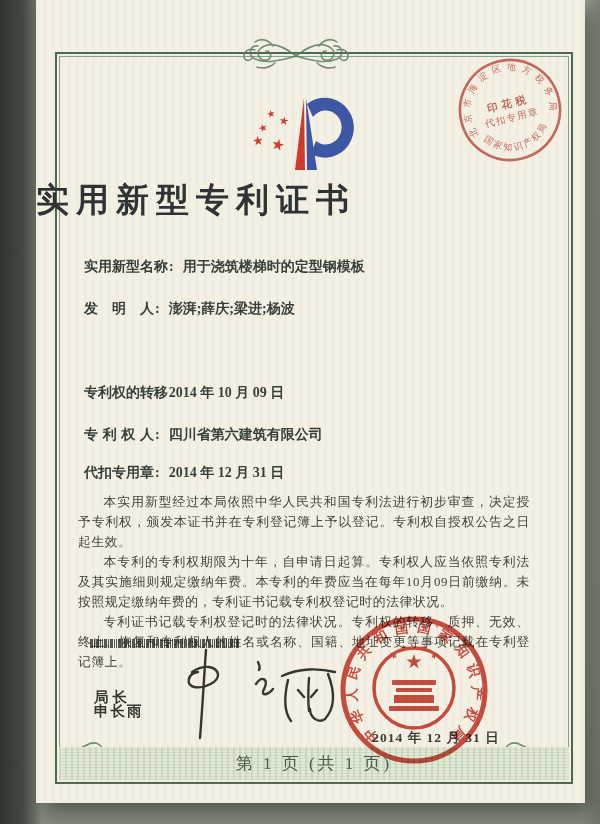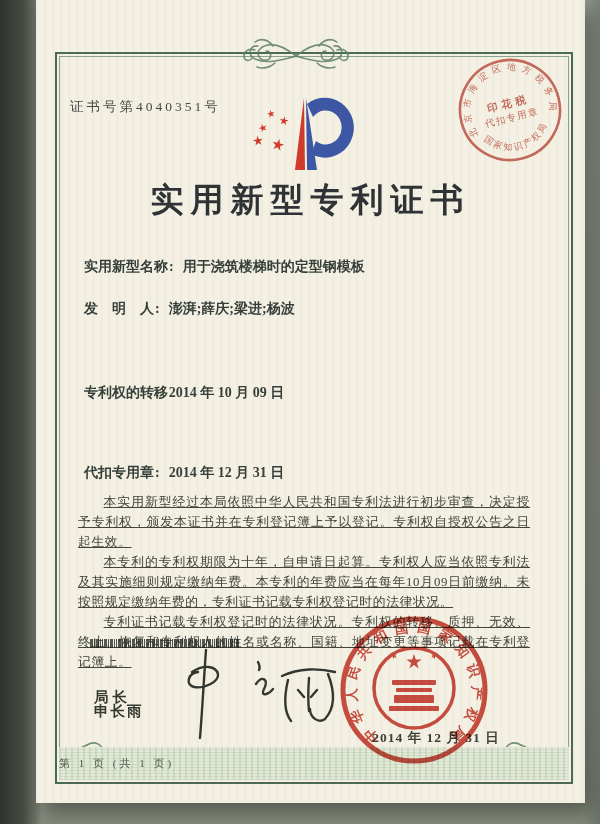--- a/index.html
+++ b/index.html
@@ -25,36 +25,36 @@
   .top-ornament { position:absolute; left:175px; top:34px; width:170px; height:38px; }
   .corner { position:absolute; width:54px; height:46px; }
   .corner-left { left:21px; top:737px; }
   .corner-right { left:461px; top:737px; transform:scaleX(-1); }
   .band { position:absolute; left:23px; top:747px; width:510px; height:33px;
     background-color:#e3e9d5;
     background-image:
       repeating-linear-gradient(90deg, rgba(122,160,126,.20) 0 2px, rgba(0,0,0,0) 2px 6px),
       repeating-linear-gradient(0deg, rgba(122,160,126,.16) 0 1px, rgba(0,0,0,0) 1px 3px);
   }
-  .page-num { width:100%; line-height:33px; 
-    font-size:11px; letter-spacing:3px; color:#4d5a4b; }
+  .page-num { width:100%; line-height:33px; text-align:center;
+    font-size:17px; letter-spacing:3px; color:#4d5a4b; }
   .cert-no { position:absolute; left:34px; top:98px; font-size:13.5px;
     letter-spacing:3px; color:#464b46; }
   .logo { position:absolute; left:214px; top:90px; width:140px; height:90px; }
-  .title { position:absolute; left:0; top:178px; width:100%; text-align:center;
+  .title { position:absolute; left:0; top:178px; width:100%; 
     font-size:33px; font-weight:700; letter-spacing:7px; color:#2f3336; }
   .field-row { position:absolute; left:48px; width:460px; font-size:14px;
     color:#363f3a; font-weight:600; white-space:nowrap; }
   .lbl { display:inline-block; text-align:justify; text-align-last:justify; }
   .w5 { width:5em; } .w6 { width:6em; }
   .colon { margin:0 9px 0 1px; }
   .body-text { position:absolute; left:42px; top:492px; width:452px;
     font-size:12.8px; line-height:20px; color:#41453d; letter-spacing:.6px;
     text-align:justify; }
-  .body-text p { text-indent:2em;text-decoration:underline; }
+  .body-text p { text-indent:2em; }
   .barcode { position:absolute; left:54px; top:639px; width:150px; height:9px;
     background-image:
       repeating-linear-gradient(90deg,#20241f 0 1px, rgba(0,0,0,0) 1px 2px),
       repeating-linear-gradient(90deg,#20241f 0 2px, rgba(0,0,0,0) 2px 7px);
     opacity:.75; }
   .signer-title { position:absolute; left:58px; top:688px; font-size:14.5px;
     letter-spacing:4px; color:#343931; font-weight:600; }
   .signer-name  { position:absolute; left:58px; top:702px; font-size:14.5px;
     letter-spacing:2px; color:#343931; font-weight:700; }
   .signature { position:absolute; left:118px; top:642px; width:195px; height:102px; }
@@ -103,21 +103,20 @@
         <path d="M6,40 C8,26 16,13 30,8"></path>
         <path d="M30,8 C38,3 47,8 45,16 C44,22 37,23 36,17"></path>
         <path d="M14,34 C18,38 24,40 29,39"></path>
       </g>
     </svg>
 
     <div class="band">
       <div class="page-num">第 1 页 (共 1 页)</div>
     </div>
 
-    <div class="cert-no">证书号第4040351号</div>
 
     <svg class="logo" viewBox="0 0 140 90">
       <defs>
         <path id="star" d="M0,-1 L0.224,-0.309 L0.951,-0.309 L0.363,0.118 L0.588,0.809 L0,0.382 L-0.588,0.809 L-0.363,0.118 L-0.951,-0.309 L-0.224,-0.309 Z"></path>
       </defs>
       <path d="M 57,14 A 29,30 0 1 1 61,64 L 66,51 A 16,17 0 1 0 63,27 Z" fill="#3d57a5"></path>
       <path d="M 54,8 L 45,80 L 55,80 Z" fill="#cf3a2d"></path>
       <path d="M 56,8 L 57,80 L 67,80 Z" fill="#3d57a5"></path>
       <g fill="#d23b2e">
         <use href="#star" transform="translate(21,24) scale(4) rotate(-14)"></use>
@@ -131,20 +130,23 @@
     <div class="title">实用新型专利证书</div>
 
     <div class="field-row" style="top:258px">
       <span class="lbl w6">实用新型名称</span><span class="colon">:</span><span class="val">用于浇筑楼梯时的定型钢模板</span>
     </div>
     <div class="field-row" style="top:300px">
       <span class="lbl w5">发明人</span><span class="colon">:</span><span class="val">澎湃;薛庆;梁进;杨波</span>
     </div>
     <div class="field-row" style="top:384px">
       <span class="lbl w5">专利权的转移</span><span class="colon">:</span><span class="val">2014 年 10 月 09 日</span>
+    </div>
+    <div class="field-row" style="top:426px">
+      <span class="lbl w5">专利权人</span><span class="colon">:</span><span class="val">四川省第六建筑有限公司</span>
     </div>
     <div class="field-row" style="top:464px">
       <span class="lbl w5">代扣专用章</span><span class="colon">:</span><span class="val">2014 年 12 月 31 日</span>
     </div>
 
     <div class="body-text">
       <p>本实用新型经过本局依照中华人民共和国专利法进行初步审查，决定授予专利权，颁发本证书并在专利登记簿上予以登记。专利权自授权公告之日起生效。</p>
       <p>本专利的专利权期限为十年，自申请日起算。专利权人应当依照专利法及其实施细则规定缴纳年费。本专利的年费应当在每年10月09日前缴纳。未按照规定缴纳年费的，专利证书记载专利权登记时的法律状况。</p>
       <p>专利证书记载专利权登记时的法律状况。专利权的转移、质押、无效、终止、恢复和专利权人的姓名或名称、国籍、地址变更等事项记载在专利登记簿上。</p>
     </div>

